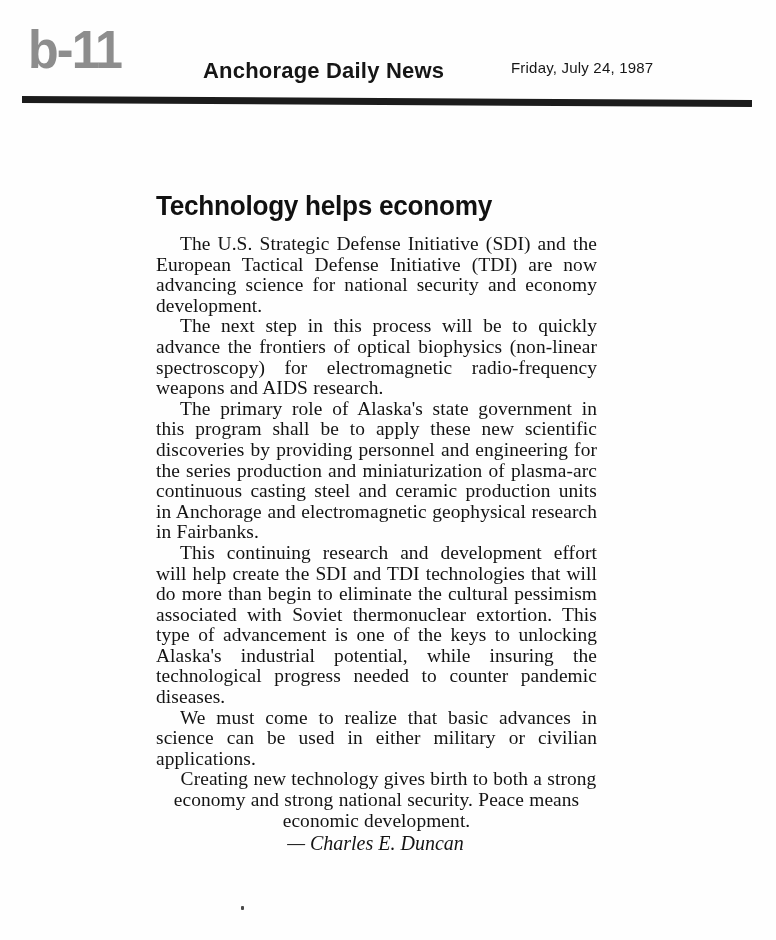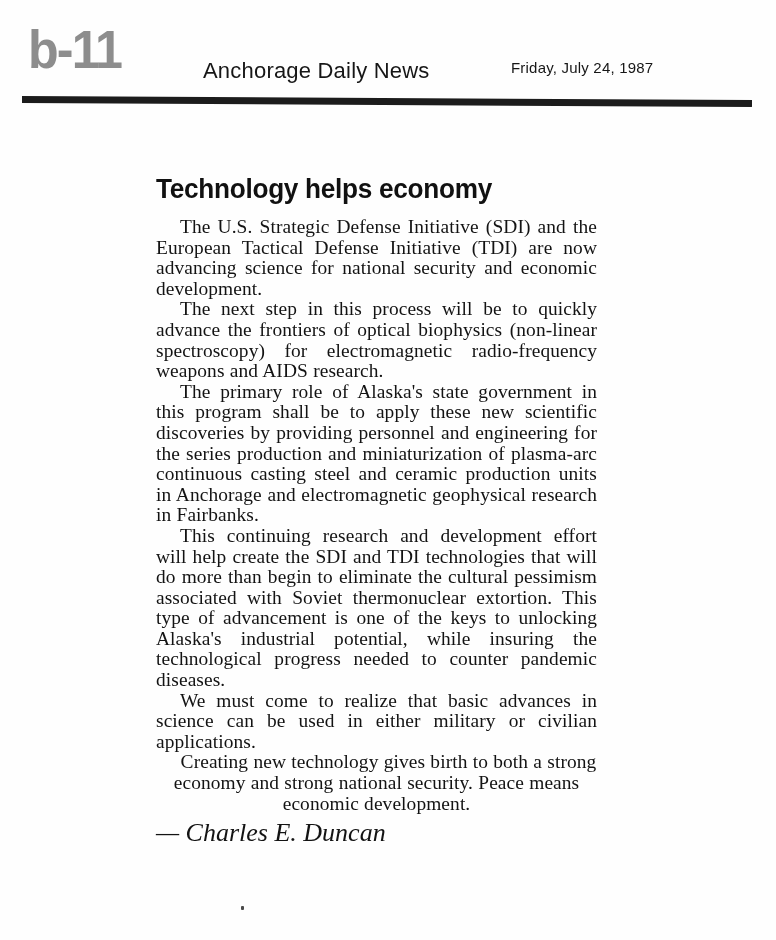--- a/index.html
+++ b/index.html
@@ -56,21 +56,21 @@
     transform: scaleX(0.93);
     transform-origin: left top;
   }
 
   .paper-name {
     position: absolute;
     left: 203px;
     top: 58px;
     font-family: "Liberation Sans", sans-serif;
     font-size: 22px;
-    font-weight: 400;
+    font-weight: 700;
     letter-spacing: 0.2px;
     color: #161616;
     white-space: nowrap;
   }
 
   .issue-date {
     position: absolute;
     left: 511px;
     top: 59px;
     font-family: "Liberation Sans", sans-serif;
@@ -89,21 +89,21 @@
     height: 7px;
     background: #1c1c1c;
     transform: rotate(0.32deg);
     transform-origin: left center;
   }
 
   
   .article {
     position: absolute;
     left: 156px;
-    top: 173px;
+    top: 190px;
     width: 441px;
   }
 
   .headline {
     font-family: "Liberation Sans", sans-serif;
     font-weight: bold;
     font-size: 27px;
     line-height: 32px;
     letter-spacing: -0.3px;
     color: #111111;
@@ -124,26 +124,26 @@
     word-spacing: 0.3px;
     -webkit-hyphens: none;
     hyphens: none;
   }
 
   .body-copy p:last-of-type {
     text-align: center;
   }
 
   .byline {
-    margin-top: 8px;
+    margin-top: 1px;
     font-family: "Liberation Serif", serif;
     font-style: italic;
-    font-size: 26px;
+    font-size: 20px;
     line-height: 22px;
-    text-align: left;
+    text-align: center;
     color: #131313;
     padding-right: 2px;
   }
 
   
   .speck {
     position: absolute;
     left: 241px;
     top: 906px;
     width: 3px;
@@ -161,21 +161,21 @@
     <div class="page-marker">b-11</div>
     <div class="paper-name">Anchorage Daily News</div>
     <div class="issue-date">Friday, July 24, 1987</div>
     <div class="masthead-rule"></div>
   </div>
 
   <div class="article">
     <h1 class="headline">Technology helps economy</h1>
 
     <div class="body-copy">
-      <p>The U.S. Strategic Defense Initiative (SDI) and the European Tactical Defense Initiative (TDI) are now advancing science for national security and economic development.</p>
+      <p>The U.S. Strategic Defense Initiative (SDI) and the European Tactical Defense Initiative (TDI) are now advancing science for national security and economy development.</p>
       <p>The next step in this process will be to quickly advance the frontiers of optical biophysics (non-linear spectroscopy) for electromagnetic radio-frequency weapons and AIDS research.</p>
       <p>The primary role of Alaska's state government in this program shall be to apply these new scientific discoveries by providing personnel and engineering for the series production and miniaturization of plasma-arc continuous casting steel and ceramic production units in Anchorage and electromagnetic geophysical research in Fairbanks.</p>
       <p>This continuing research and development effort will help create the SDI and TDI technologies that will do more than begin to eliminate the cultural pessimism associated with Soviet thermonuclear extortion. This type of advancement is one of the keys to unlocking Alaska's industrial potential, while insuring the technological progress needed to counter pandemic diseases.</p>
       <p>We must come to realize that basic advances in science can be used in either military or civilian applications.</p>
       <p>Creating new technology gives birth to both a strong economy and strong national security. Peace means economic development.</p>
     </div>
 
     <div class="byline">— Charles E. Duncan</div>
   </div>
 

